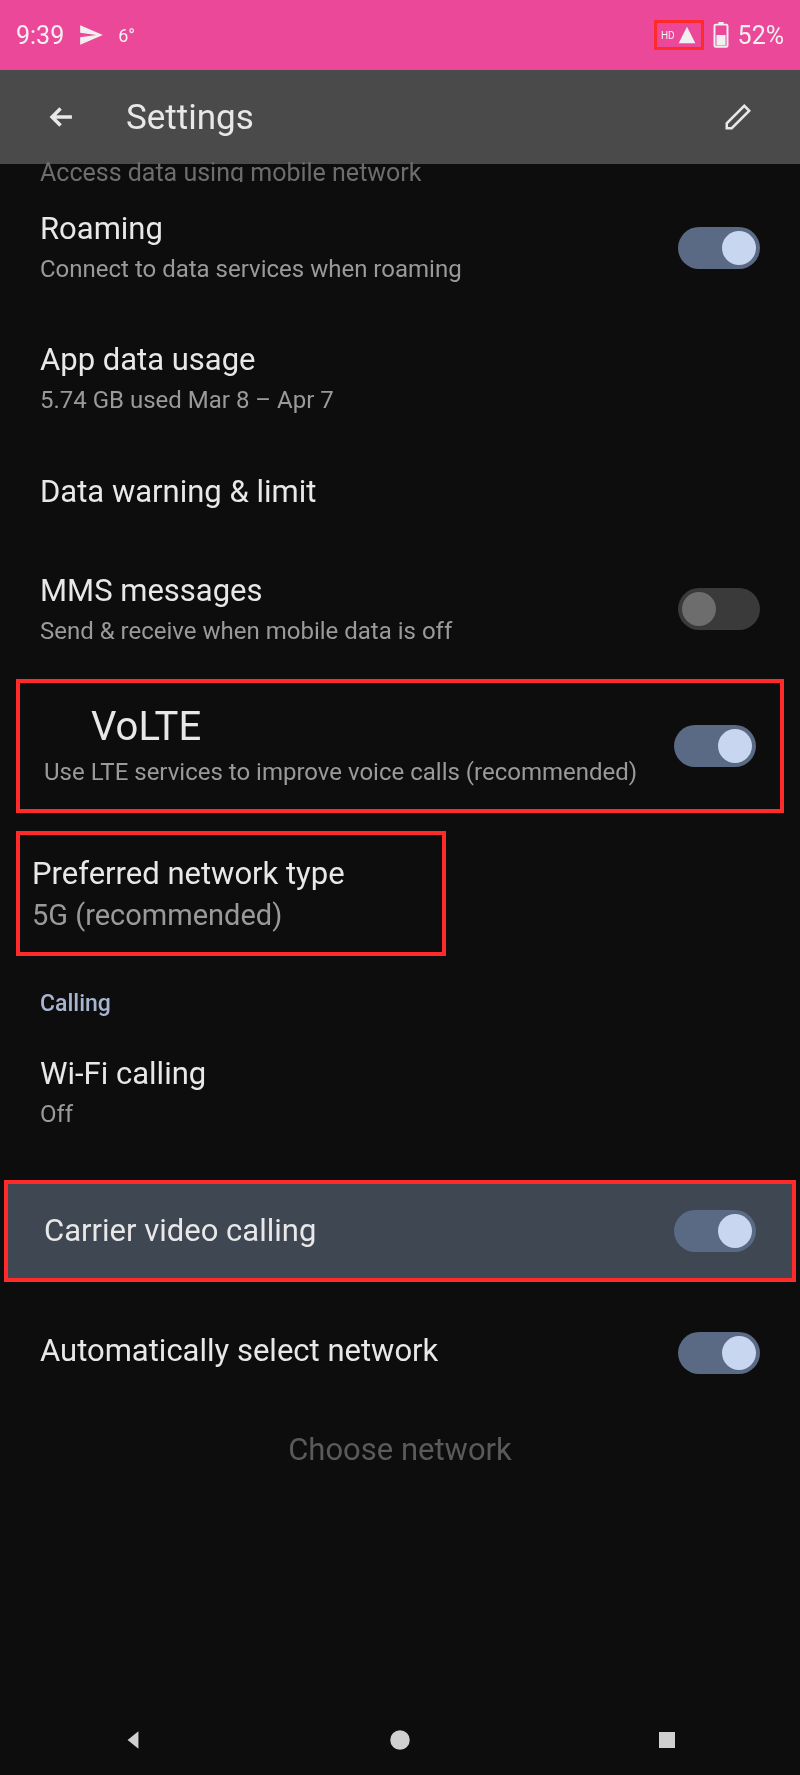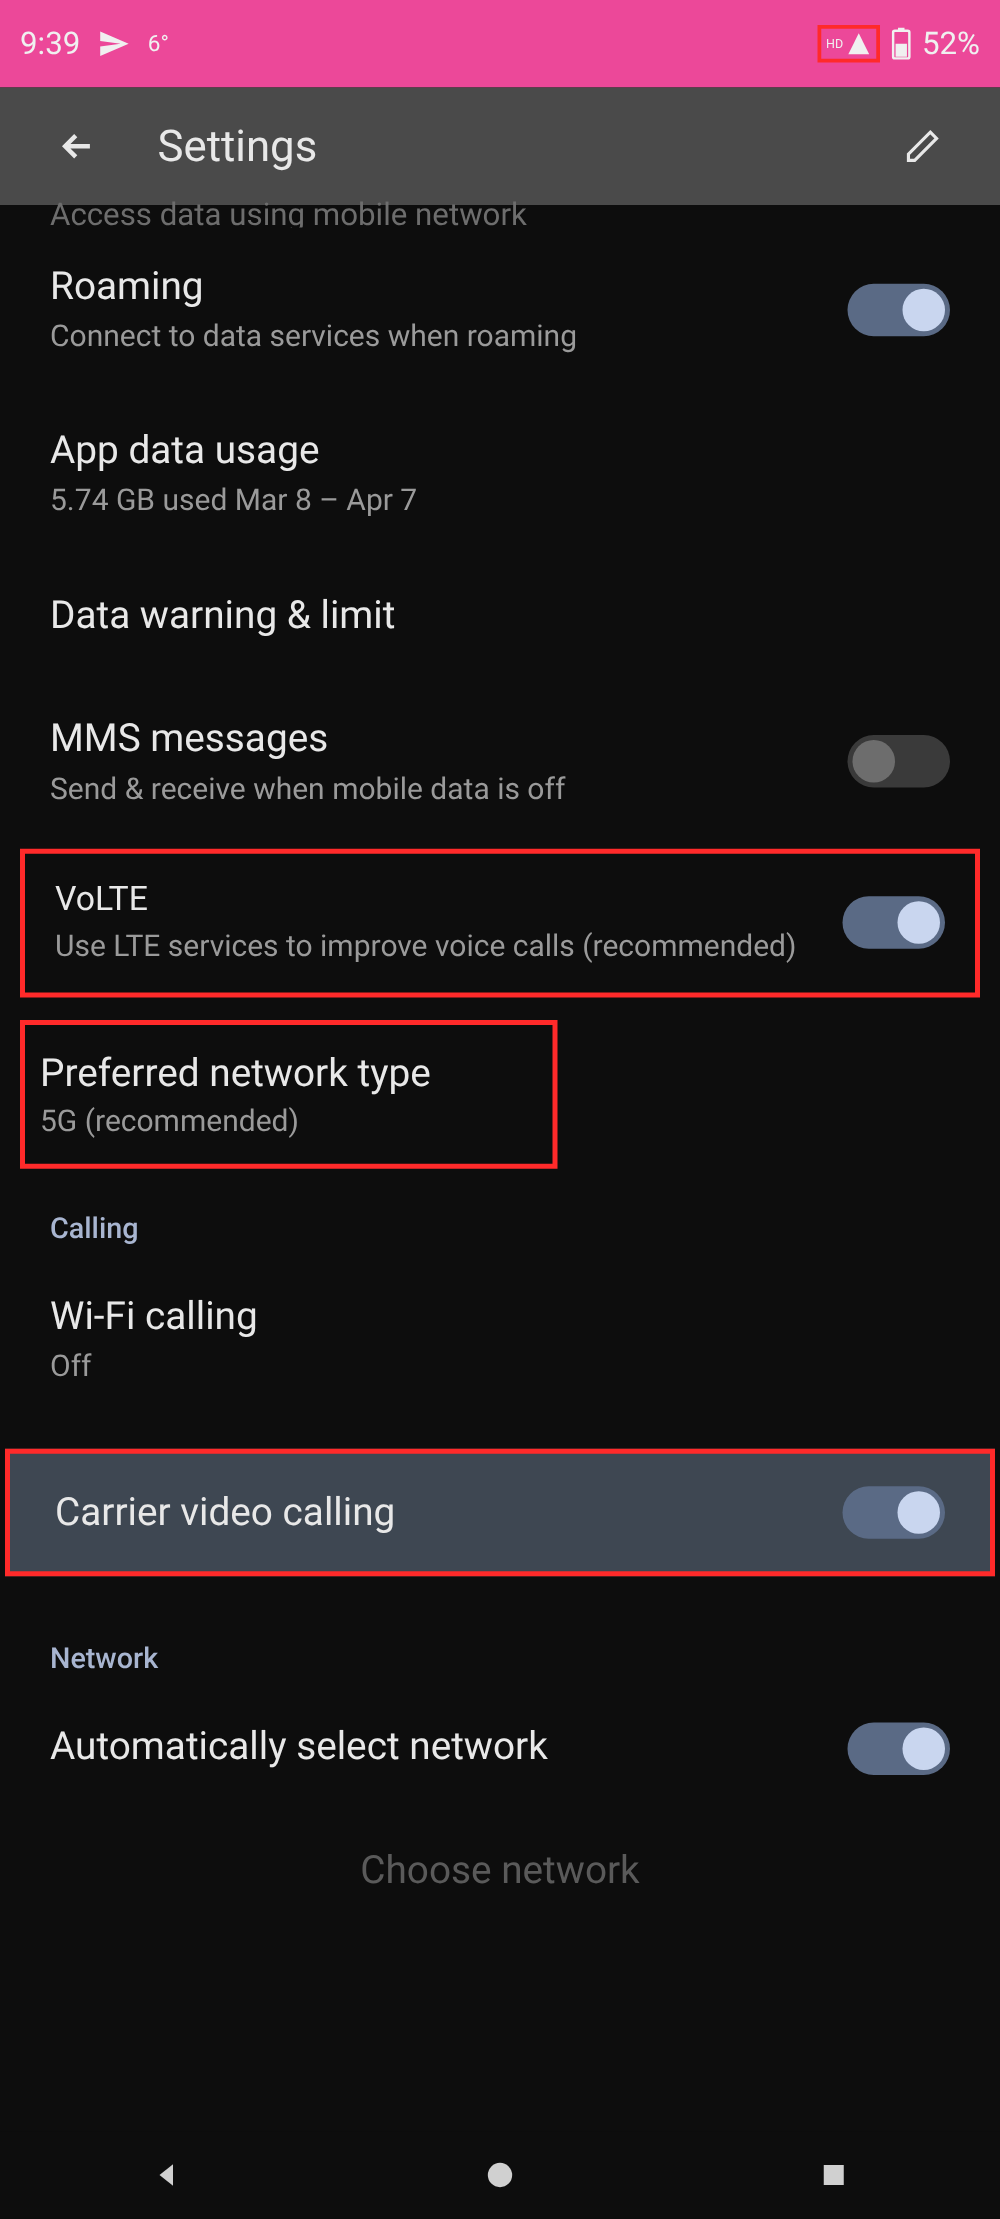--- a/index.html
+++ b/index.html
@@ -96,30 +96,30 @@
 .toggle.on .knob { right: 4px; background: #c9d6ef; }
 .toggle.off .knob { left: 4px; background: #6d6d6d; }
 .highlight-box {
   border: 4px solid #ff2a2a;
   margin: 4px 16px;
   padding: 20px 24px;
   display: flex;
   align-items: center;
 }
 .highlight-box .text { flex: 1; }
-.highlight-box .title { font-size: 27px; color: #e8e8e8; margin-bottom: 6px; }
+.highlight-box .title { font-size: 40px; color: #e8e8e8; margin-bottom: 6px; margin-left: 47px; }
 .highlight-box .sub { font-size: 24px; color: #9a9a9a; line-height: 1.35; }
 .highlight-narrow {
   border: 4px solid #ff2a2a;
   margin: 18px 16px 4px;
   padding: 20px 12px;
   width: 430px;
 }
 .highlight-narrow .title { font-size: 31px; color: #e8e8e8; margin-bottom: 6px; }
-.highlight-narrow .sub { font-size: 24px; color: #9a9a9a; }
+.highlight-narrow .sub { font-size: 29px; color: #9a9a9a; }
 .highlight-full {
   border: 4px solid #ff2a2a;
   margin: 22px 4px;
   background: #3e4752;
   padding: 26px 36px;
   display: flex;
   align-items: center;
 }
 .highlight-full .title { font-size: 31px; color: #e8e8e8; flex: 1; }
 .dim .title { color: #5a5a5a; text-align: center; }
@@ -240,21 +240,20 @@
     </div>
   </div>
 
   <div class="highlight-full">
     <div class="title">Carrier video calling</div>
     <div class="toggle on">
         <div class="knob"></div>
       </div>
   </div>
 
-  <div class="section-header">Network</div>
 
   <div class="item">
     <div class="text">
       <div class="title">Automatically select network</div>
     </div>
     <div class="toggle on">
         <div class="knob"></div>
       </div>
   </div>
 

